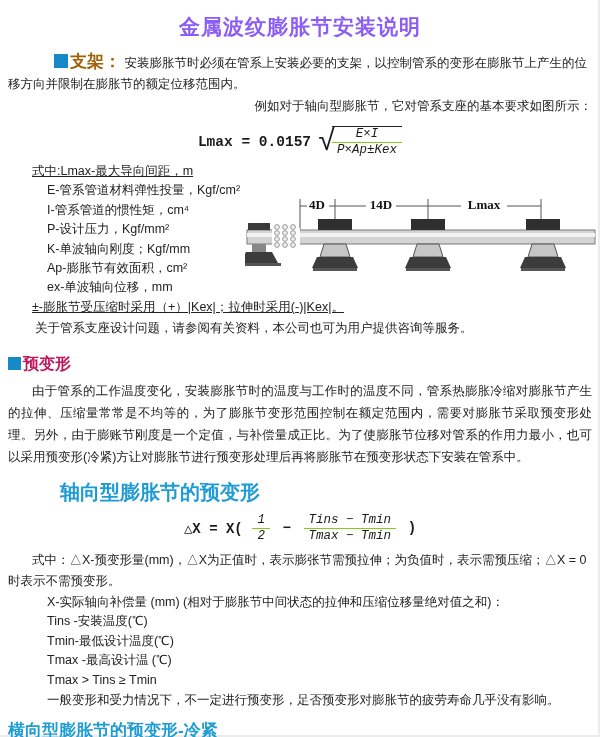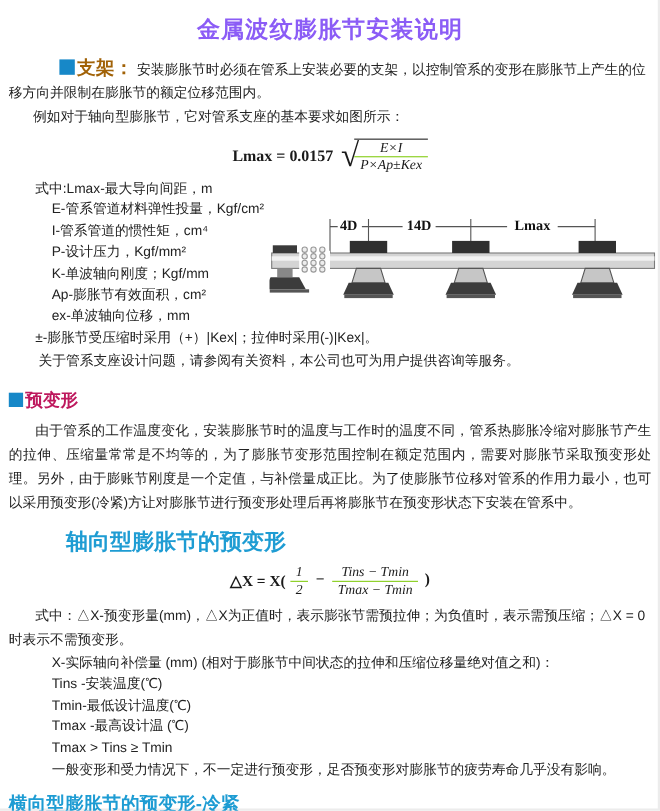--- a/index.html
+++ b/index.html
@@ -8,32 +8,32 @@
     font-family:"Liberation Sans", sans-serif;color:#1f1f1f;
     box-shadow:inset -2px -2px 0 #ececec;
   }
   .page{width:600px;height:737px;position:relative;}
   h1.doc-title{
     margin:13px 0 10px;text-align:center;font-size:21px;font-weight:bold;
     color:#8b5cf6;letter-spacing:1px;
   }
   p{margin:0 8px;font-size:12.5px;line-height:21px;color:#222;}
   .p-intro{text-indent:46px;}
-  .p-example{text-indent:22px;margin-top:1px;}
+  .p-example{text-indent:22px;margin-top:1px;text-align:right;}
   .sec-head-inline{
     color:#a16207;font-size:17px;font-weight:bold;white-space:nowrap;
   }
   .sq{
     display:inline-block;width:14px;height:14px;background:#1788c8;
     margin-right:2px;vertical-align:-1px;
   }
   .sq.small{width:13px;height:13px;}
   
   .formula{
-    text-align:center;font-family:Liberation Serif, serif;color:#1a1a1a;
+    text-align:center;font-family:Liberation Mono, monospace;color:#1a1a1a;
   }
   .formula-lmax{margin:9px 0 4px;}
   .f-lhs{font-weight:bold;font-size:14.5px;margin-right:7px;vertical-align:middle;}
   .sqrt-glyph{
     font-size:30px;line-height:30px;vertical-align:middle;margin-right:-4px;
     font-weight:400;color:#1a1a1a;
   }
   .frac{
     display:inline-flex;flex-direction:column;vertical-align:middle;
     font-size:12.5px;font-style:italic;line-height:15px;text-align:center;
@@ -41,21 +41,21 @@
   .frac .num{border-bottom:1px solid #84cc16;padding:0 5px;}
   .frac .den{padding:0 5px;}
   .sqrt-frac{border-top:1.6px solid #222;}
   .f-pre,.f-post,.f-op{font-weight:bold;font-size:14px;vertical-align:middle;font-style:normal;}
   .f-op{margin:0 3px;}
   .f-post{margin-left:2px;}
   .formula-dx{margin:7px 0 6px;}
   
   .params-wrap{position:relative;margin-top:3px;min-height:152px;}
   .param{font-size:12.5px;line-height:19.4px;color:#222;}
-  .ind-a{margin-left:32px;}
+  .ind-a{margin-left:32px;text-decoration:underline;}
   .ind-b{margin-left:47px;}
   .note-line{margin-left:35px;margin-top:2px;}
   svg.diagram{position:absolute;top:28px;right:3px;}
   
   h2.sec-head{
     margin:15px 8px 5px;font-size:16px;font-weight:bold;color:#be185d;
   }
   .p-body{text-align:justify;text-indent:24px;line-height:22px;}
   h3.sub-head{font-size:20px;font-weight:bold;color:#1e9cd3;margin:11px 0 2px 60px;}
   h3.sub-head.lateral{margin:9px 0 0 8px;font-size:17px;}

